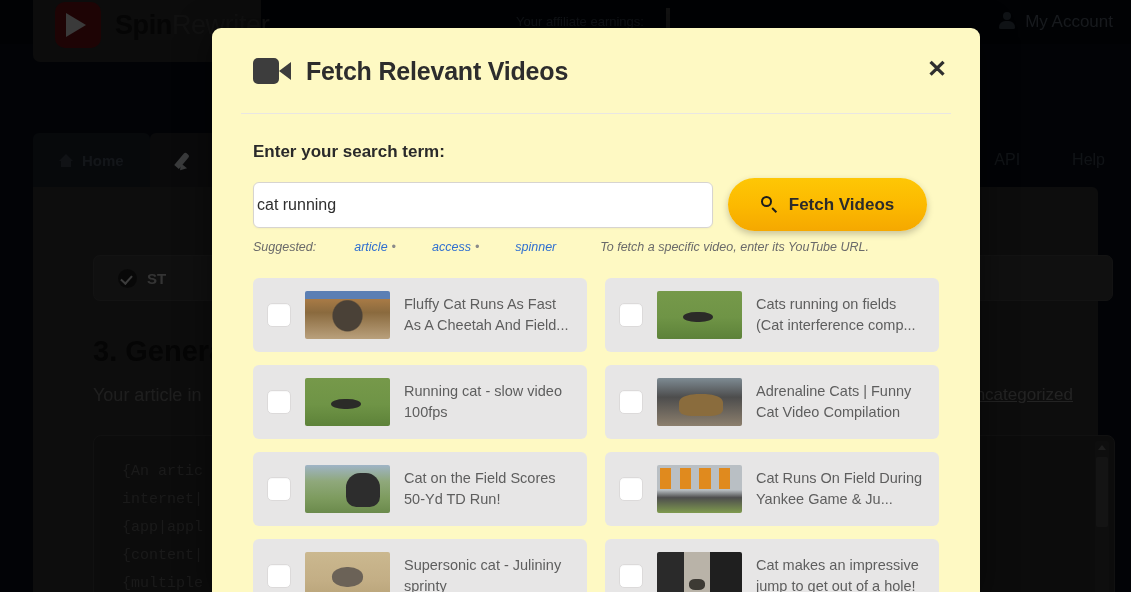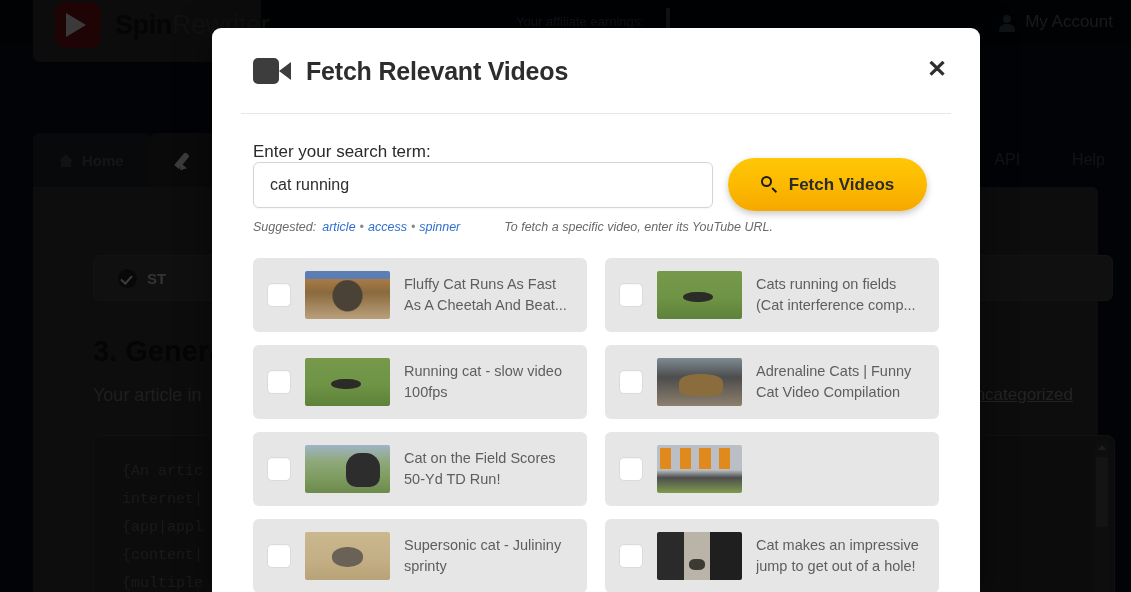--- a/index.html
+++ b/index.html
@@ -35,21 +35,21 @@
     font-size: 13px;
     padding: 0 22px;
     height: 28px;
     line-height: 28px;
     border-right: 4px solid #404040;
     white-space: nowrap;
   }
   .bg-topbar-spacer { flex: 1; }
   .bg-account {
     display: flex;
-    align-items: flex-end;
+    align-items: flex-start;
     gap: 10px;
     color: #525c69;
     font-size: 17px;
     padding-right: 18px;
     white-space: nowrap;
   }
   .bg-account .usr-ico {
     width: 16px; height: 17px;
     position: relative;
     display: inline-block;
@@ -293,21 +293,21 @@
     position: absolute;
     inset: 0;
     background: rgba(0, 0, 0, 0.72);
   }
 
   
   #modal {
     position: absolute;
     left: 212px; top: 28px;
     width: 768px; height: 564px;
-    background: #ffffff;
+    background: #fef9c3;
     border-radius: 9px 9px 0 0;
     box-shadow: 0 6px 34px rgba(0,0,0,0.5);
     overflow: hidden;
     box-sizing: border-box;
   }
   .modal-header {
     position: relative;
     height: 86px;
     display: flex;
     align-items: center;
@@ -360,40 +360,40 @@
     color: #2f2f2f;
     cursor: pointer;
     font-weight: 700;
   }
 
   .modal-body {
     padding: 0 41px;
   }
   .search-label {
     font-size: 17px;
-    font-weight: 400;
+    font-weight: 700;
     color: #2a2a2a;
     margin-top: 28px;
-    margin-bottom: 0;
+    margin-bottom: 20px;
   }
   .search-row {
     display: flex;
     align-items: flex-start;
     gap: 15px;
   }
   .search-input {
     flex: none;
     width: 460px;
     height: 46px;
     border: 1px solid #d7d4d0;
     border-radius: 6px;
     background: #ffffff;
     font-size: 16px;
     color: #2e2e2e;
-    padding: 0 16px;
+    padding: 0 3px;
     box-sizing: border-box;
     font-family: "Liberation Sans", sans-serif;
     box-shadow: 0 1px 2px rgba(0,0,0,0.04);
     outline: none;
   }
   .fetch-btn {
     width: 199px;
     height: 53px;
     margin-top: -4px;
     border: none;
@@ -439,20 +439,21 @@
     align-items: center;
     margin-top: 9px;
     font-size: 12.5px;
     color: #6a6a6a;
     font-style: italic;
   }
   .hint-row .sug-label { margin-right: 6px; }
   .hint-row a {
     color: #2f6fd0;
     text-decoration: none;
+    margin-left: 32px;
   }
   .hint-row .dot { color: #8a8a8a; margin: 0 4px; }
   .hint-note { margin-left: 44px; color: #6a6a6a; }
 
   
   .video-grid {
     margin-top: 24px;
     display: grid;
     grid-template-columns: 1fr 1fr;
     gap: 13px 18px;
@@ -612,21 +613,21 @@
       <a href="#">access</a>
       <span class="dot">•</span>
       <a href="#">spinner</a>
       <span class="hint-note">To fetch a specific video, enter its YouTube URL.</span>
     </div>
 
     <div class="video-grid" id="video-grid">
         <div class="video-card">
           <div class="vc-check"></div>
           <div class="vc-thumb thumb-1"></div>
-          <div class="vc-title">Fluffy Cat Runs As Fast As A Cheetah And Beat...</div>
+          <div class="vc-title">Fluffy Cat Runs As Fast As A Cheetah And Field...</div>
         </div>
         <div class="video-card">
           <div class="vc-check"></div>
           <div class="vc-thumb thumb-2"></div>
           <div class="vc-title">Cats running on fields (Cat interference comp...</div>
         </div>
         <div class="video-card">
           <div class="vc-check"></div>
           <div class="vc-thumb thumb-2"></div>
           <div class="vc-title">Running cat - slow video 100fps</div>
@@ -637,20 +638,21 @@
           <div class="vc-title">Adrenaline Cats | Funny Cat Video Compilation</div>
         </div>
         <div class="video-card">
           <div class="vc-check"></div>
           <div class="vc-thumb thumb-3"></div>
           <div class="vc-title">Cat on the Field Scores 50-Yd TD Run!</div>
         </div>
         <div class="video-card">
           <div class="vc-check"></div>
           <div class="vc-thumb thumb-6"></div>
+          <div class="vc-title">Cat Runs On Field During Yankee Game &amp; Ju...</div>
         </div>
         <div class="video-card">
           <div class="vc-check"></div>
           <div class="vc-thumb thumb-5"></div>
           <div class="vc-title">Supersonic cat - Julininy sprinty</div>
         </div>
         <div class="video-card">
           <div class="vc-check"></div>
           <div class="vc-thumb thumb-7"></div>
           <div class="vc-title">Cat makes an impressive jump to get out of a hole!</div>

